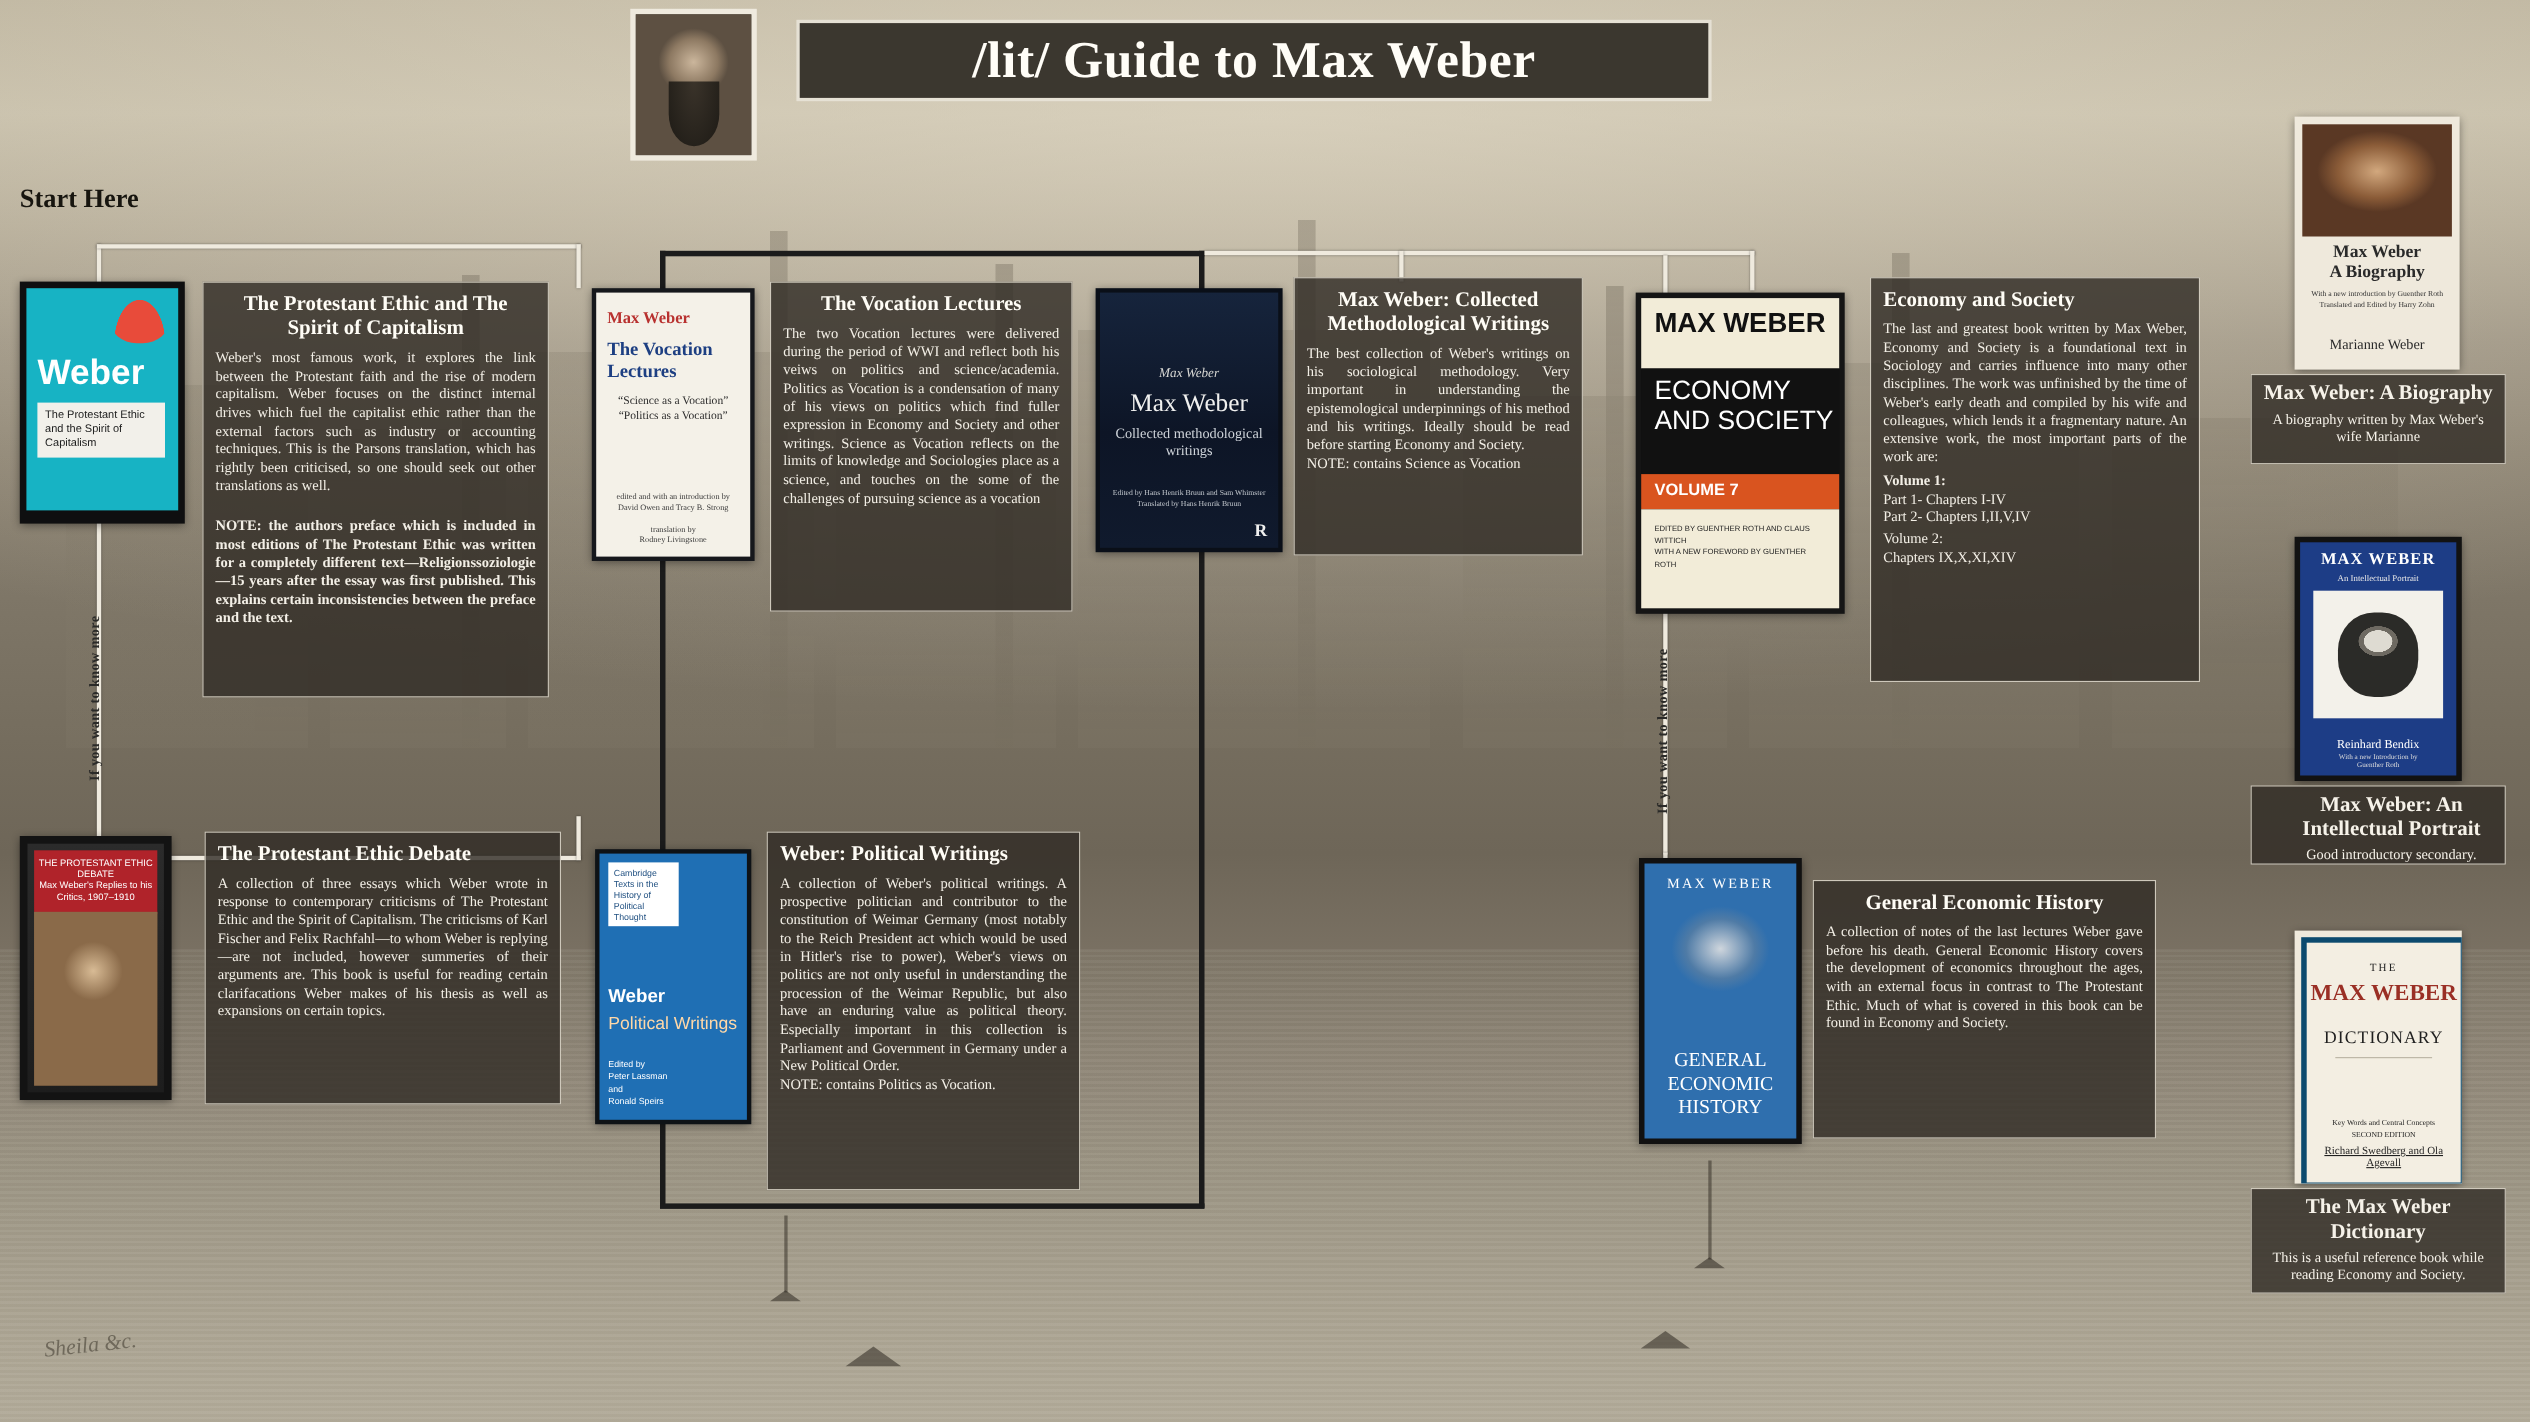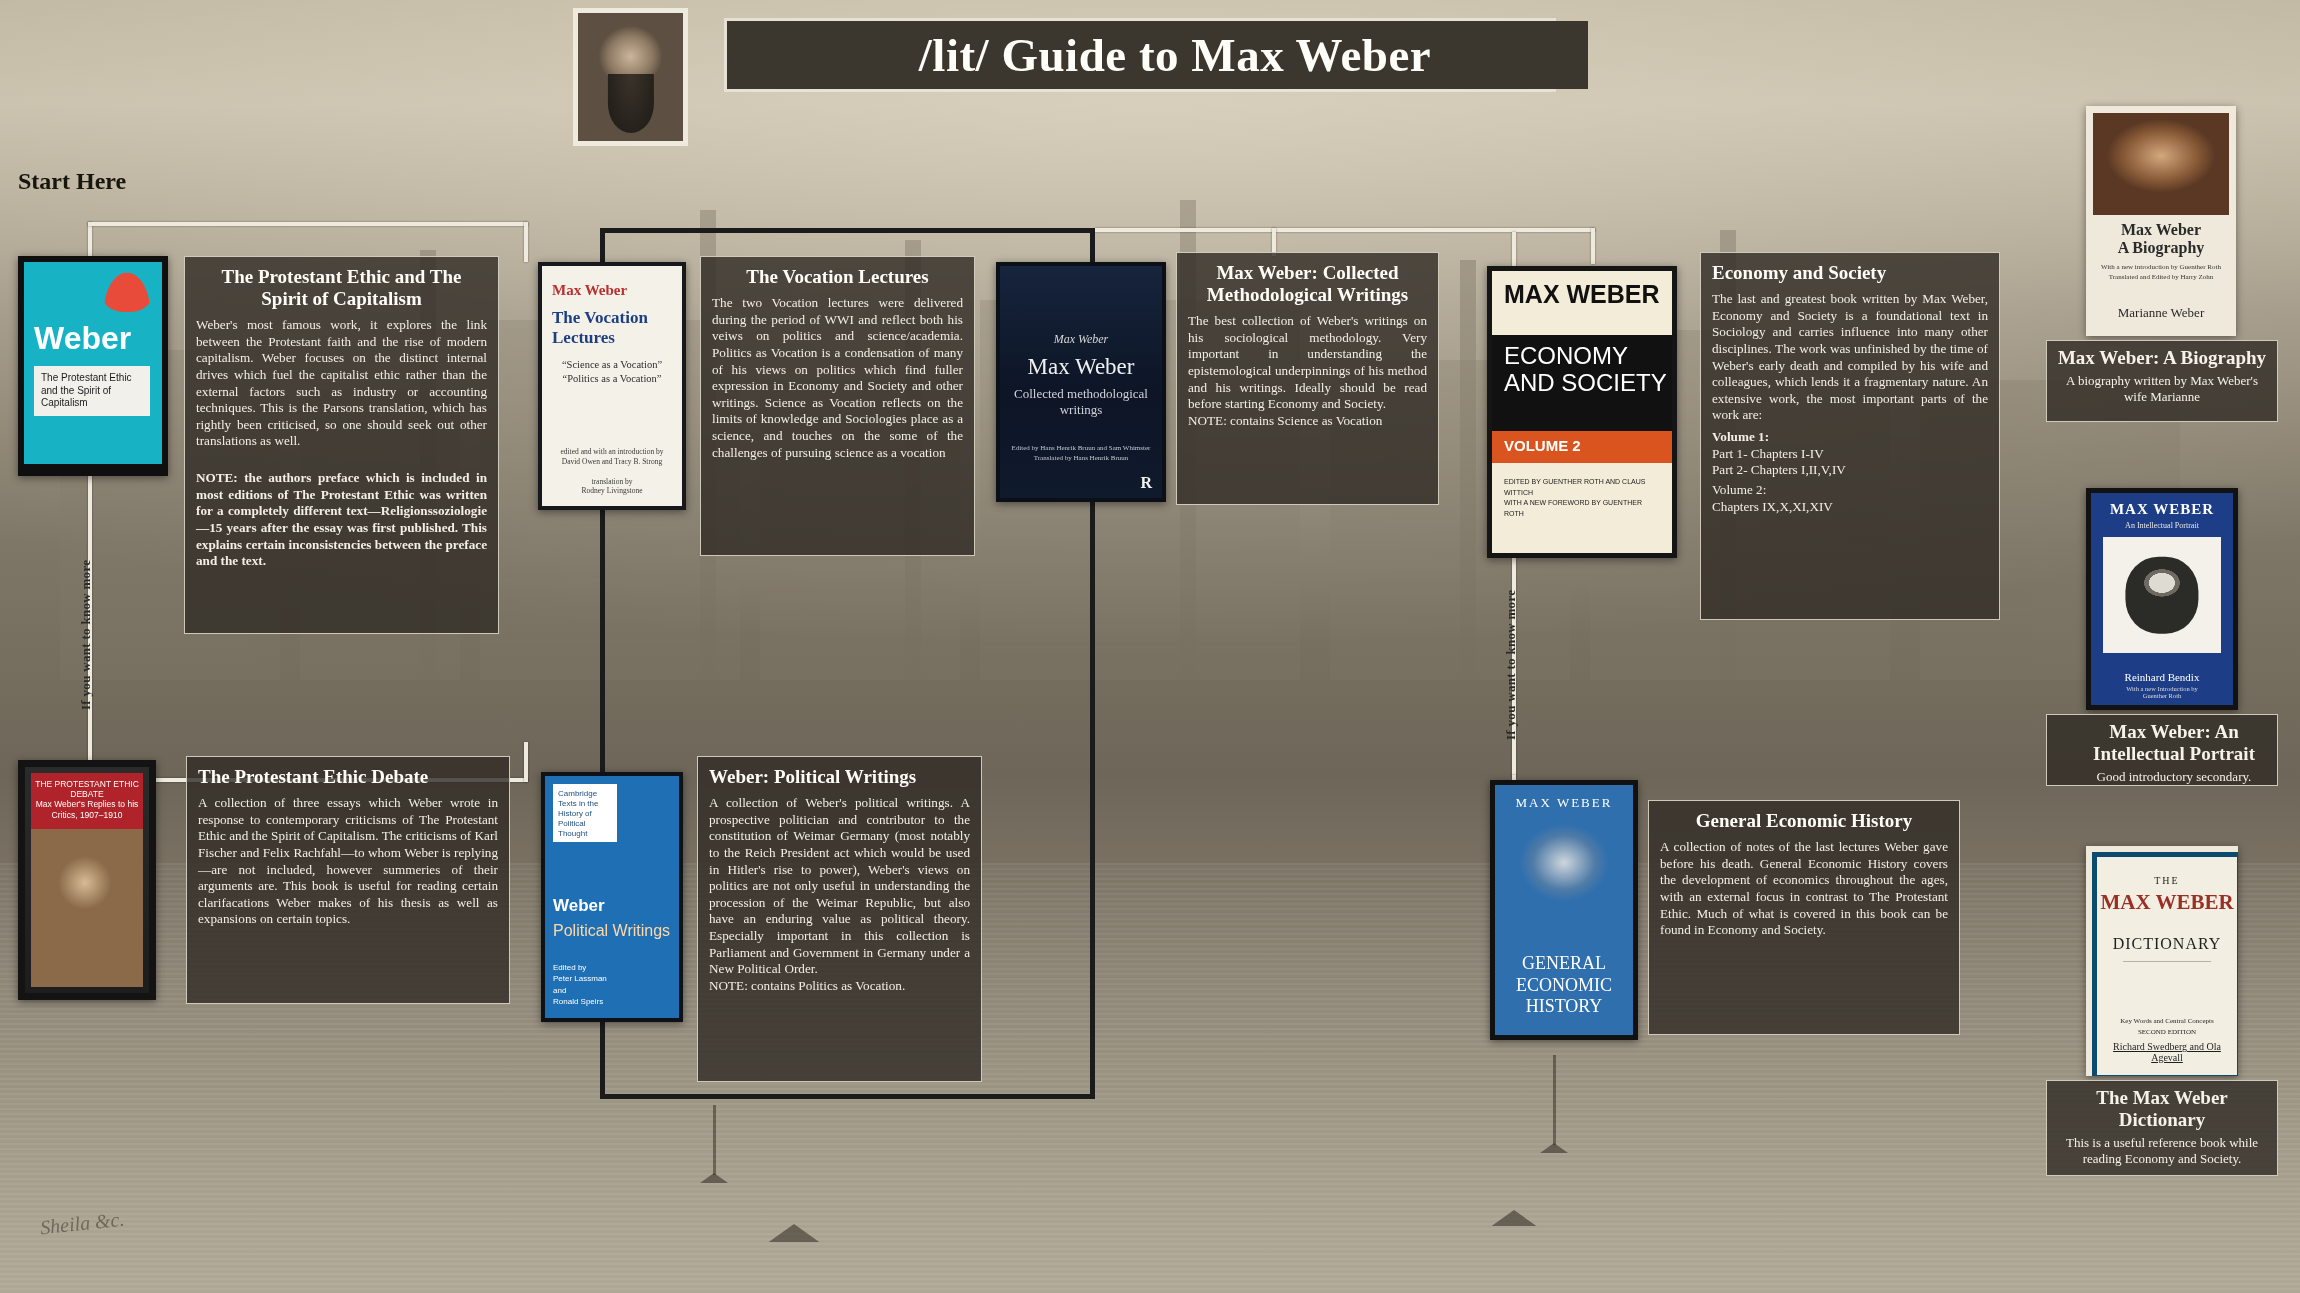--- a/index.html
+++ b/index.html
@@ -104,21 +104,20 @@
     padding: 3px;
     box-sizing: border-box;
   }
   #title-inner {
     width: 100%;
     height: 100%;
     background: #3b372f;
     display: flex;
     align-items: center;
     justify-content: center;
-    padding-left: 35px;
   }
   #title-text {
     color: #fffdf7;
     font-size: 47px;
     font-weight: bold;
     letter-spacing: .5px;
   }
   #start-here {
     position: absolute;
     left: 18px;
@@ -463,21 +462,21 @@
   <div class="textbox" style="left:1176px; top:252px; width:263px; height:253px;">
     <span class="tb-title">Max Weber: Collected Methodological Writings</span>
     <span class="tb-body">The best collection of Weber's writings on his sociological methodology. Very important in understanding the epistemological underpinnings of his method and his writings. Ideally should be read before starting Economy and Society.</span>
     <span class="tb-body">NOTE: contains Science as Vocation</span>
   </div>
 
   <div class="cover" id="cover-economy" style="left:1487px; top:266px; width:190px; height:292px;">
     <div class="inner">
       <div class="e-cream" style="white-space:pre-line;">MAX WEBER</div>
       <div class="e-black" style="white-space:pre-line;">ECONOMY AND SOCIETY</div>
-      <div class="e-orange">VOLUME 2</div>
+      <div class="e-orange">VOLUME 7</div>
       <div class="e-foot" style="white-space:pre-line;">EDITED BY GUENTHER ROTH AND CLAUS WITTICH
 WITH A NEW FOREWORD BY GUENTHER ROTH</div>
     </div>
   </div>
 
   <div class="textbox" style="left:1700px; top:252px; width:300px; height:368px;">
     <span class="tb-title" style="text-align:left;">Economy and Society</span>
     <span class="tb-body">The last and greatest book written by Max Weber, Economy and Society is a foundational text in Sociology and carries influence into many other disciplines. The work was unfinished by the time of Weber's early death and compiled by his wife and colleagues, which lends it a fragmentary nature. An extensive work, the most important parts of the work are:</span>
     <span class="tb-body" style="font-weight:bold;margin-top:5px;">Volume 1:</span>
     <span class="tb-body" style="white-space:pre-line;">Part 1- Chapters I-IV

